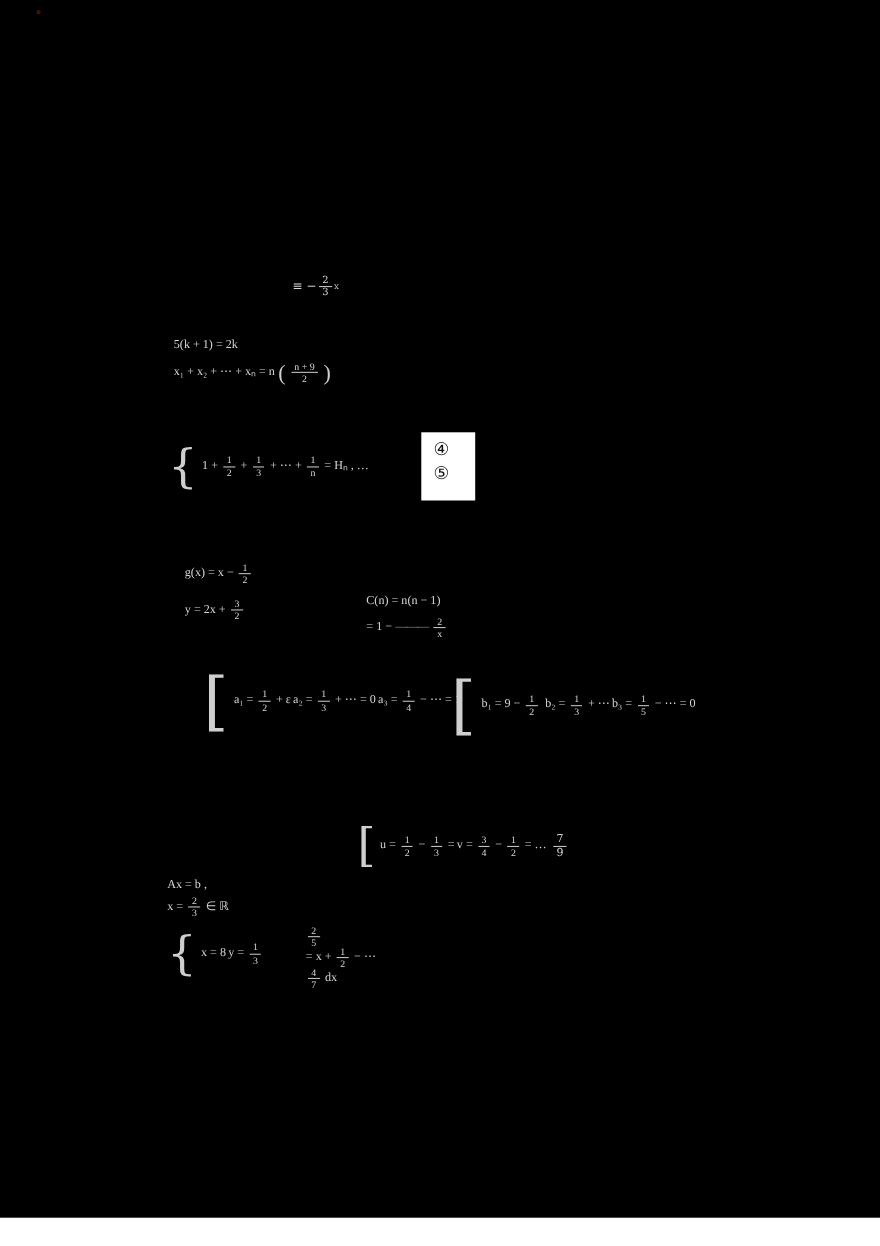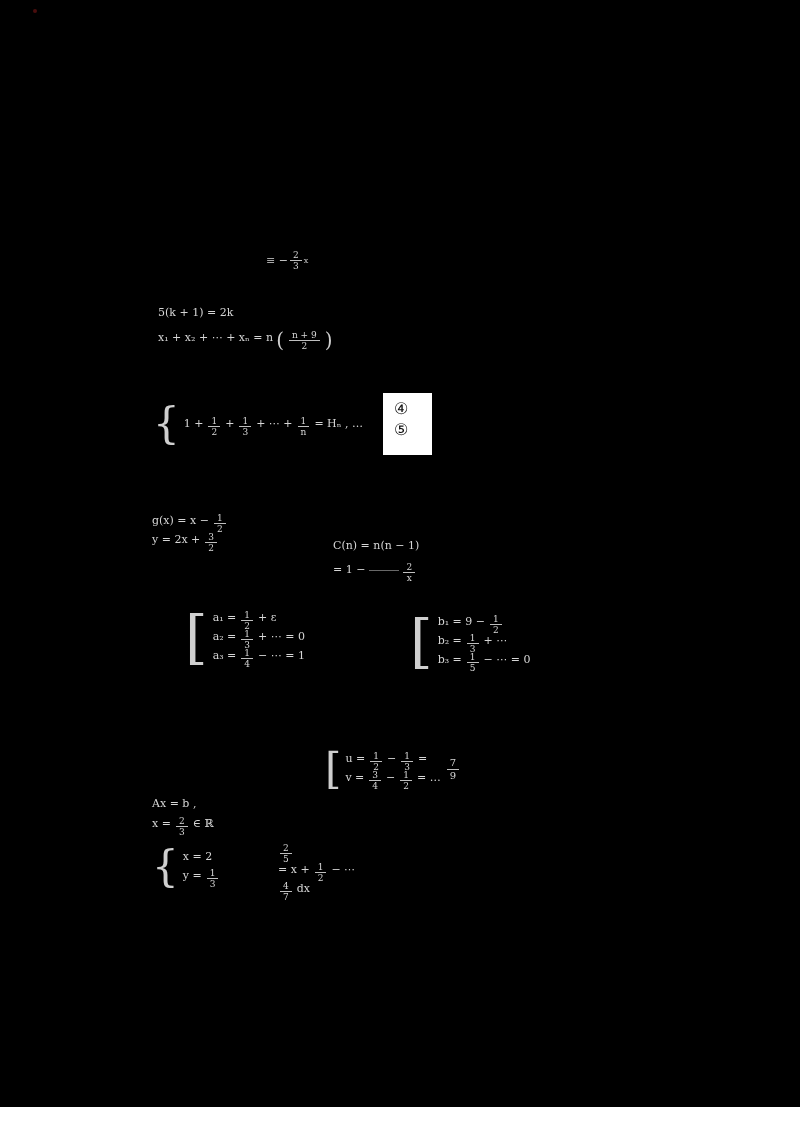--- a/index.html
+++ b/index.html
@@ -1,20 +1,20 @@
 <!DOCTYPE html>
 <html><head>
 <meta charset="utf-8">
 <style>
   html,body{margin:0;padding:0;background:#000;}
   .canvas{position:relative;width:800px;height:1133px;background:#000;overflow:hidden;
           font-family:"DejaVu Serif",serif;}
   .frag{position:absolute;color:#d6d6d6;font-size:11px;line-height:1.45;white-space:nowrap;}
-  .line{display:flex;gap:3px;height:17px;}
-  .col{display:flex;flex-direction:column;gap:2px;}
+  .line{display:flex;align-items:center;gap:3px;height:17px;font-family:Liberation Serif, serif;}
+  .col{display:flex;flex-direction:row;gap:2px;}
   .row{display:flex;align-items:center;}
   .frac{display:inline-flex;flex-direction:column;align-items:center;font-size:9px;
         line-height:1.15;margin:0 2px;vertical-align:middle;}
   .frac .num{padding:0 3px;border-bottom:1px solid #bfbfbf;}
   .frac .den{padding:0 3px;}
   .frac.tall{font-size:10px;margin-left:6px;}
   .delim-md{font-size:42px;font-weight:200;line-height:1;margin-right:4px;color:#cfcfcf;}
   .delim-lg{font-size:58px;font-weight:200;line-height:1;margin-right:5px;color:#cfcfcf;}
   .paren{font-size:20px;font-weight:300;line-height:1;color:#cfcfcf;}
   .gray{color:#8b8b8b;letter-spacing:-1px;}
@@ -75,29 +75,29 @@
       </span>
       <span>= Hₙ , …</span>
     </div>
   </div>
 
   <div class="callout">
     <div>④</div>
     <div>⑤</div>
   </div>
 
-  <div class="frag" style="left:152px;top:513px;">
+  <div class="frag" style="left:168px;top:513px;">
     <div class="line">
       <span>g(x) = x −</span>
       <span class="frac">
         <span class="num">1</span>
         <span class="den">2</span>
       </span>
     </div>
-    <div class="line" style="margin-top:2px;">
+    <div class="line" style="margin-top:16px;">
       <span>y = 2x +</span>
       <span class="frac">
         <span class="num">3</span>
         <span class="den">2</span>
       </span>
     </div>
   </div>
 
   <div class="frag" style="left:333px;top:538px;">
     <div class="line">
@@ -220,21 +220,21 @@
     <span class="frac tall">
       <span class="num">7</span>
       <span class="den">9</span>
     </span>
   </div>
 
   <div class="frag row" style="left:152px;top:846px;">
     <span class="delim-md">{</span>
     <div class="col">
       <div class="line">
-        <span>x = 2</span>
+        <span>x = 8</span>
       </div>
       <div class="line">
         <span>y =</span>
         <span class="frac">
           <span class="num">1</span>
           <span class="den">3</span>
         </span>
       </div>
     </div>
   </div>

